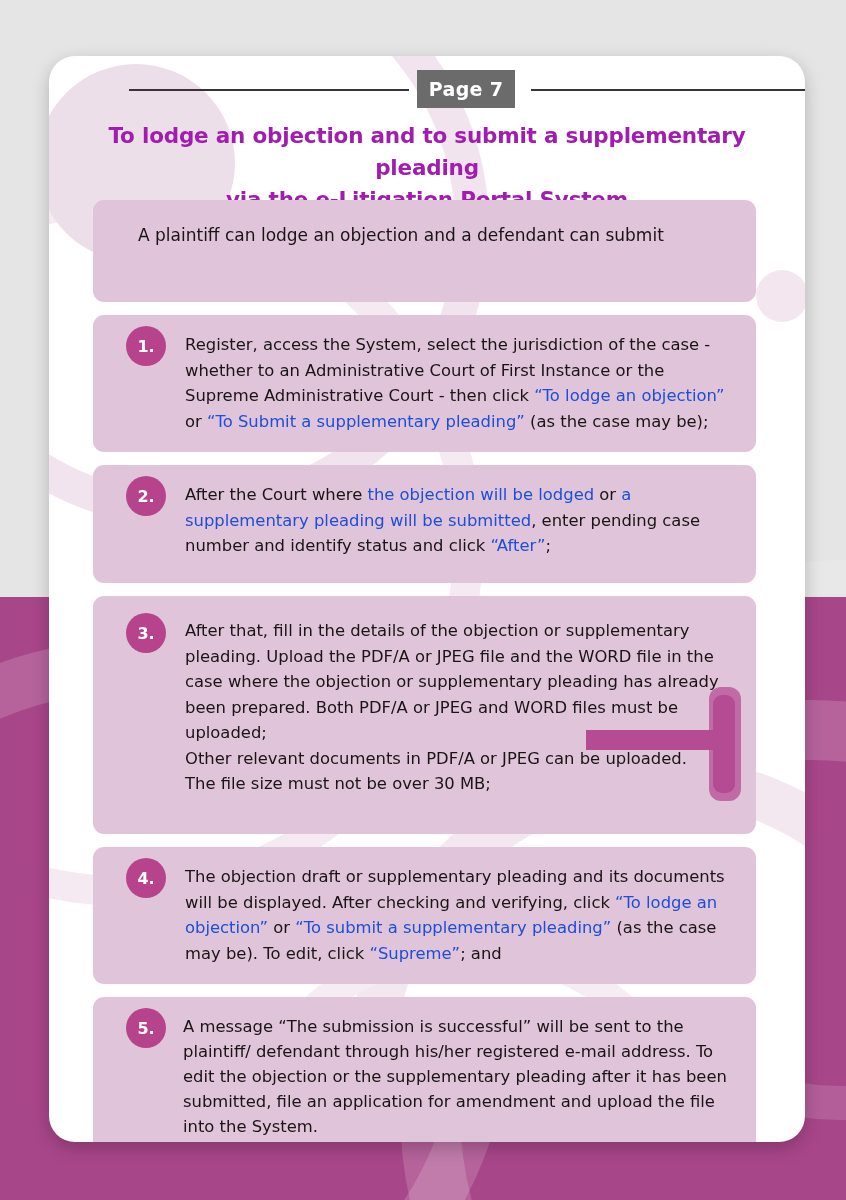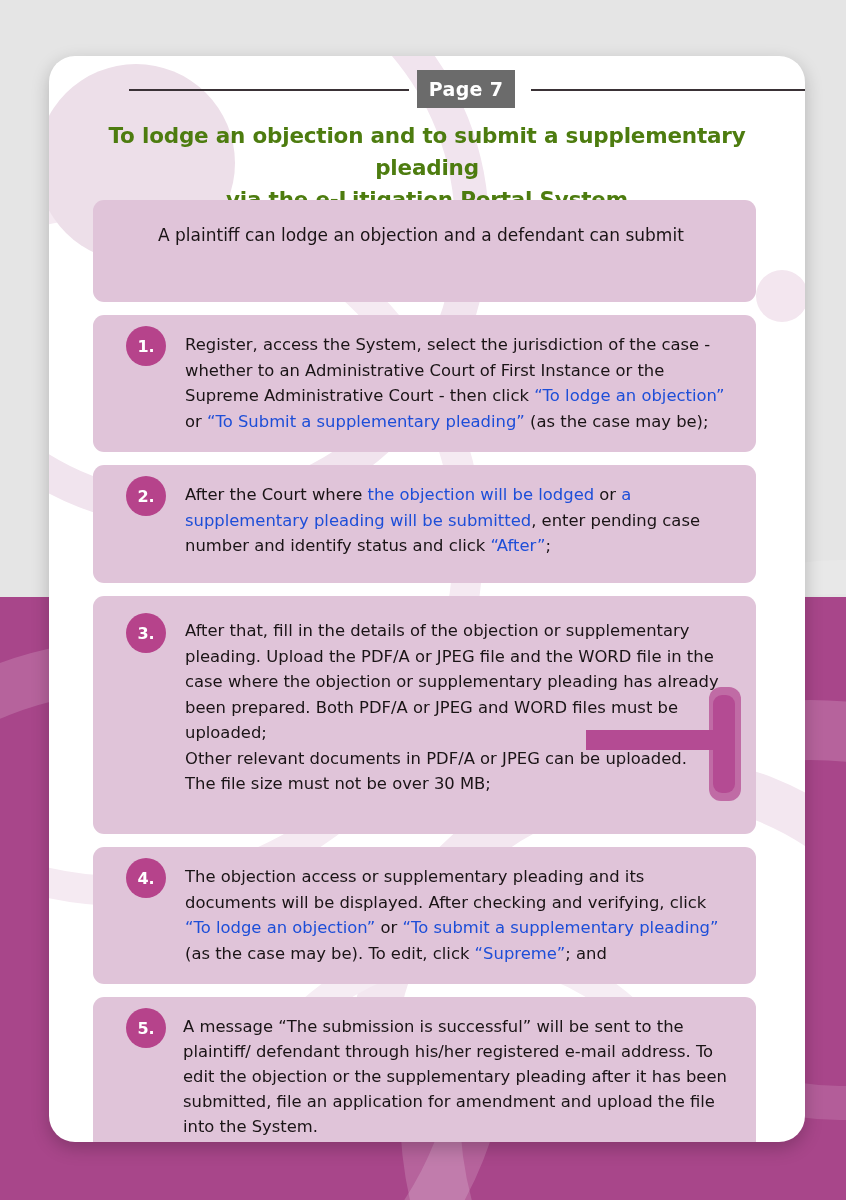--- a/index.html
+++ b/index.html
@@ -162,39 +162,39 @@
     justify-content: center;
     letter-spacing: 0.3px;
   }
   .title {
     position: absolute;
     left: 30px; top: 64px;
     width: 696px;
     text-align: center;
     font-size: 21.5px;
     font-weight: bold;
-    color: #4d7c0f;
+    color: #a21caf;
     line-height: 32px;
     letter-spacing: -0.2px;
   }
   
   .boxes {
     position: absolute;
     left: 44px; top: 144px;
     width: 663px;
   }
   .box {
     position: relative;
     background: #e0c4d9;
     border-radius: 11px;
     box-sizing: border-box;
     margin-bottom: 13px;
   }
   .box.intro {
-    padding: 20px 22px 22px 65px;
+    padding: 20px 22px 22px 45px;
     min-height: 100px;
   }
   .box.step {
     padding: 17px 22px 18px 92px;
   }
   .step-num {
     position: absolute;
     left: 33px;
     top: 11px;
     width: 40px; height: 40px;
@@ -275,21 +275,21 @@
         <div class="step-body"><span>After the Court where </span><span class="hl">the objection will be lodged</span><span> or </span><span class="hl">a supplementary pleading will be submitted</span><span>, enter pending case number and identify status and click </span><span class="hl">“After”</span><span>;</span></div>
       </div>
 
       <div class="box step s3">
         <div class="step-num">3.</div>
         <div class="step-body"><span>After that, fill in the details of the objection or supplementary pleading.  Upload the PDF/A or JPEG file and the WORD file in the case where the objection or supplementary pleading has already been prepared.  Both PDF/A or JPEG and WORD files must be uploaded;</span><br><span>Other relevant documents in PDF/A or JPEG can be uploaded.</span><br><span>The file size must not be over 30 MB;</span></div>
       </div>
 
       <div class="box step s4">
         <div class="step-num">4.</div>
-        <div class="step-body"><span>The objection access or supplementary pleading and its documents will be displayed. After checking and verifying, click </span><span class="hl">“To lodge an objection”</span><span> or </span><span class="hl">“To submit a supplementary pleading”</span><span> (as the case may be). To edit, click </span><span class="hl">“Supreme”</span><span>; and</span></div>
+        <div class="step-body"><span>The objection draft or supplementary pleading and its documents will be displayed. After checking and verifying, click </span><span class="hl">“To lodge an objection”</span><span> or </span><span class="hl">“To submit a supplementary pleading”</span><span> (as the case may be). To edit, click </span><span class="hl">“Supreme”</span><span>; and</span></div>
       </div>
 
       <div class="box step s5">
         <div class="step-num">5.</div>
         <div class="step-body"><span>A message “The submission is successful” will be sent to the plaintiff/ defendant through his/her registered e-mail address. To edit the objection or the supplementary pleading after it has been submitted, file an application for amendment and upload the file into the System.</span></div>
       </div>
 
     </div>
   </div>
 

